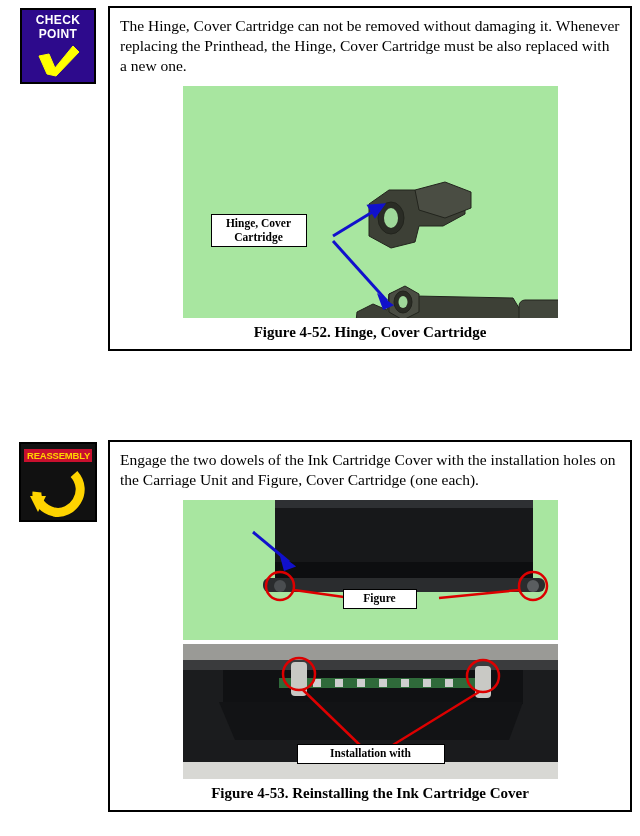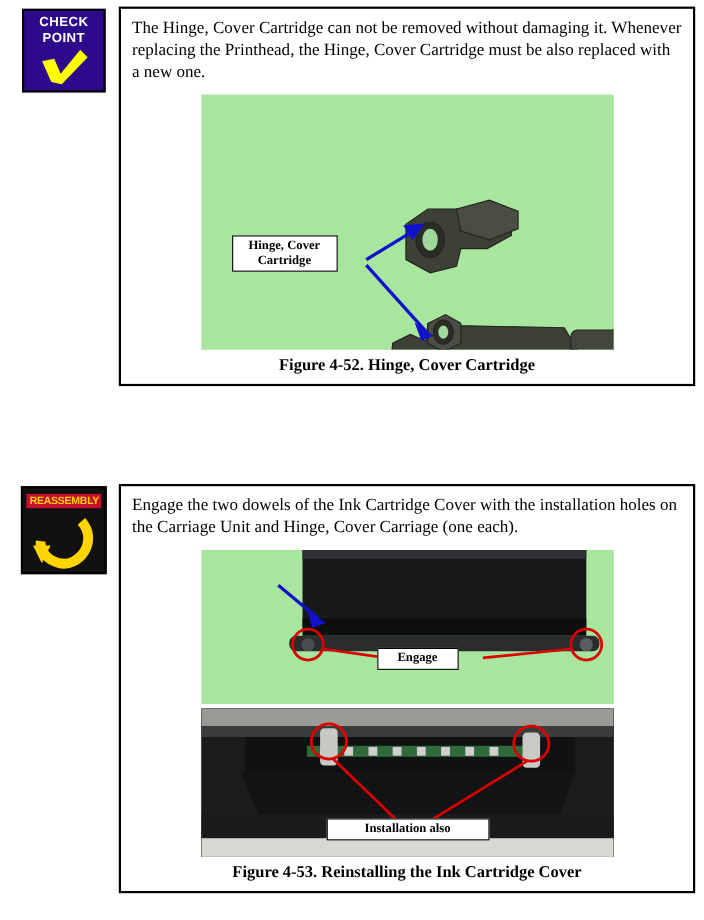--- a/index.html
+++ b/index.html
@@ -217,21 +217,21 @@
         <div class="arrow-wrap">
           <svg width="60" height="54" viewBox="0 0 60 54">
             <path d="M46,8 C62,26 44,50 26,46 C14,43 8,34 9,26" fill="none" stroke="#ffd400" stroke-width="9" stroke-linecap="butt"></path>
             <polygon points="2,30 18,30 10,46" fill="#ffd400"></polygon>
           </svg>
         </div>
       </div>
     </div>
 
     <div class="body-col">
-      <div class="body-text">Engage the two dowels of the Ink Cartridge Cover with the installation holes on the Carriage Unit and Hinge, Cover Carriage (one each).</div>
+      <div class="body-text">Engage the two dowels of the Ink Cartridge Cover with the installation holes on the Carriage Unit and Figure, Cover Cartridge (one each).</div>
 
       <div class="photo photo-2">
         <svg class="overlay" viewBox="0 0 375 140" preserveAspectRatio="none">
           <rect x="92" y="0" width="258" height="70" fill="#17181a"></rect>
           <rect x="92" y="62" width="258" height="16" fill="#0d0e10"></rect>
           <rect x="80" y="78" width="282" height="14" rx="6" fill="#2a2c2e"></rect>
           <rect x="92" y="0" width="258" height="8" fill="#2e3033"></rect>
 
           <circle cx="97" cy="86" r="6" fill="#4a4d50"></circle>
           <circle cx="350" cy="86" r="6" fill="#5a5d60"></circle>
@@ -243,21 +243,21 @@
             <polygon points="110,66 99,58 102,69"></polygon>
           </g>
 
           <g stroke="#dd0000" stroke-width="2.5" fill="none">
             <line x1="111" y1="90" x2="168" y2="98"></line>
             <line x1="336" y1="90" x2="256" y2="98"></line>
           </g>
         </svg>
 
 
-        <div class="label-box" style="left:160px; top:89px; width:74px;">Engage</div>
+        <div class="label-box" style="left:160px; top:89px; width:74px;">Figure</div>
       </div>
 
       <div class="photo photo-3">
         <svg class="overlay" viewBox="0 0 375 135" preserveAspectRatio="none">
           <rect x="0" y="0" width="375" height="135" fill="#1b1c1e"></rect>
           <rect x="0" y="0" width="375" height="16" fill="#9a9a96"></rect>
           <rect x="0" y="16" width="375" height="10" fill="#3a3b3d"></rect>
           <rect x="40" y="26" width="300" height="34" fill="#101113"></rect>
 
           <rect x="96" y="34" width="200" height="10" fill="#2f6a3a"></rect>
@@ -280,20 +280,20 @@
           <path d="M36,58 L340,58 L326,96 L52,96 Z" fill="#121315"></path>
           <rect x="0" y="96" width="375" height="22" fill="#1a1b1d"></rect>
           <rect x="0" y="118" width="375" height="17" fill="#d8d8d4"></rect>
 
           <g stroke="#dd0000" stroke-width="2.5" fill="none">
             <line x1="120" y1="46" x2="180" y2="104"></line>
             <line x1="296" y1="48" x2="205" y2="104"></line>
           </g>
         </svg>
 
-        <div class="label-box" style="left:114px; top:100px; width:148px;">Installation also</div>
+        <div class="label-box" style="left:114px; top:100px; width:148px;">Installation with</div>
       </div>
 
       <div class="caption">Figure 4-53. Reinstalling the Ink Cartridge Cover</div>
     </div>
   </div>
 
 </div>
 
 </body></html>

